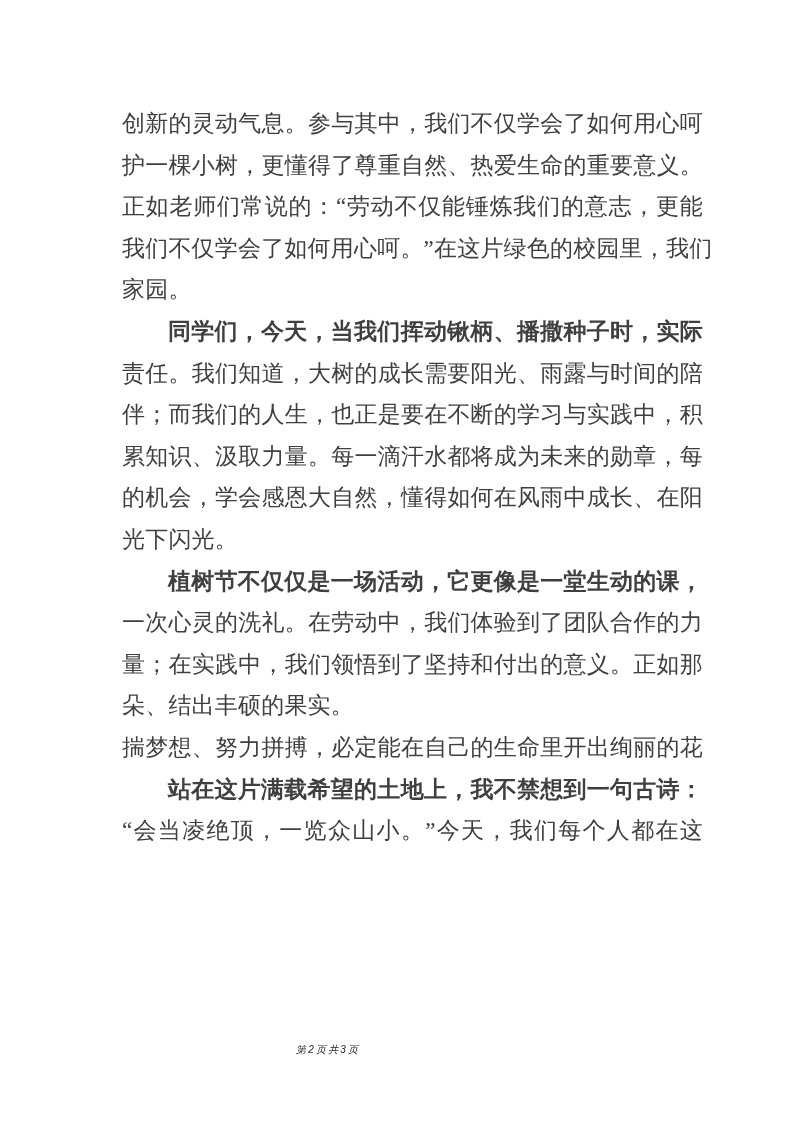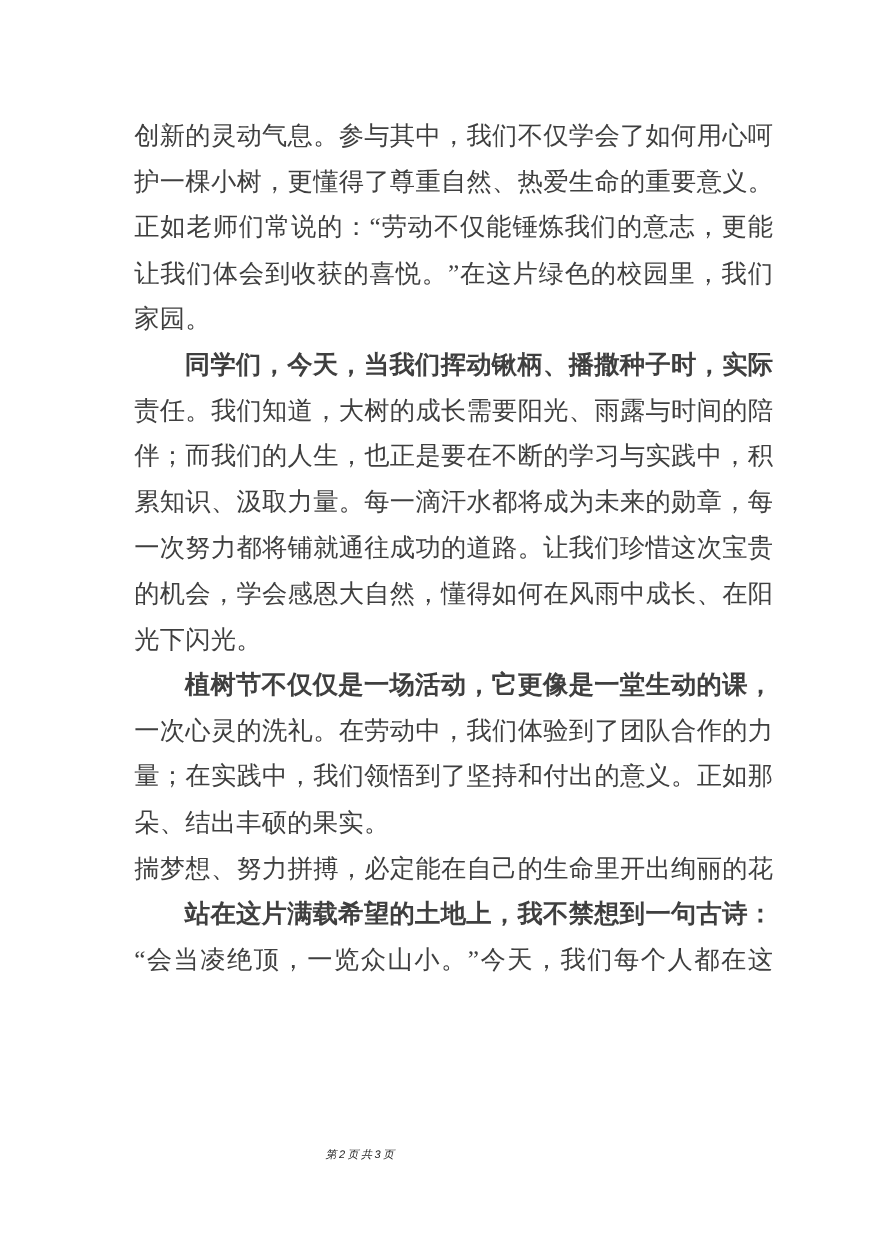--- a/index.html
+++ b/index.html
@@ -57,29 +57,28 @@
 </style>
 </head>
 <body>
 
 <div class="page">
   <main class="doc-body">
       <p class="para">
         <span class="line">创新的灵动气息。参与其中，我们不仅学会了如何用心呵</span>
         <span class="line">护一棵小树，更懂得了尊重自然、热爱生命的重要意义。</span>
         <span class="line">正如老师们常说的：“劳动不仅能锤炼我们的意志，更能</span>
-        <span class="line">让我们体会到收获的喜悦。”在这片绿色的校园里，我们</span>
+        <span class="line">我们不仅学会了如何用心呵。”在这片绿色的校园里，我们</span>
         <span class="line last">家园。</span>
       </p>
       <p class="para indent">
         <span class="line">同学们，今天，当我们挥动锹柄、播撒种子时，实际</span>
         <span class="line">责任。我们知道，大树的成长需要阳光、雨露与时间的陪</span>
         <span class="line">伴；而我们的人生，也正是要在不断的学习与实践中，积</span>
         <span class="line">累知识、汲取力量。每一滴汗水都将成为未来的勋章，每</span>
-        <span class="line">一次努力都将铺就通往成功的道路。让我们珍惜这次宝贵</span>
         <span class="line">的机会，学会感恩大自然，懂得如何在风雨中成长、在阳</span>
         <span class="line last">光下闪光。</span>
       </p>
       <p class="para indent">
         <span class="line">植树节不仅仅是一场活动，它更像是一堂生动的课，</span>
         <span class="line">一次心灵的洗礼。在劳动中，我们体验到了团队合作的力</span>
         <span class="line">量；在实践中，我们领悟到了坚持和付出的意义。正如那</span>
         <span class="line last">朵、结出丰硕的果实。</span>
         <span class="line">揣梦想、努力拼搏，必定能在自己的生命里开出绚丽的花</span>
       </p>

